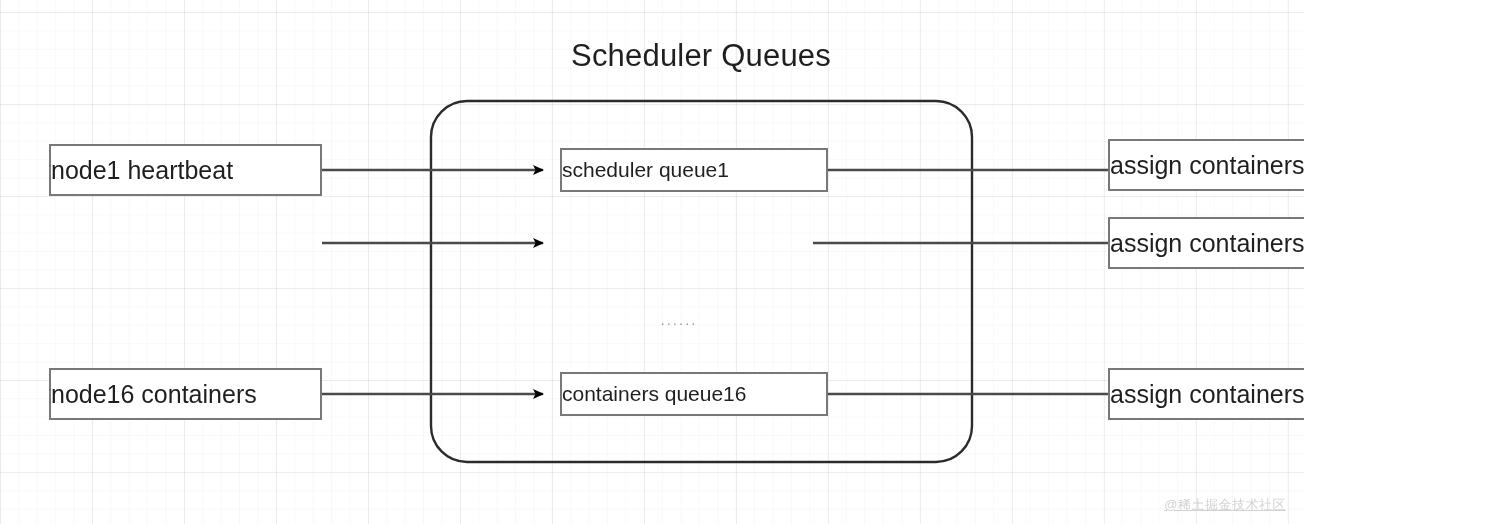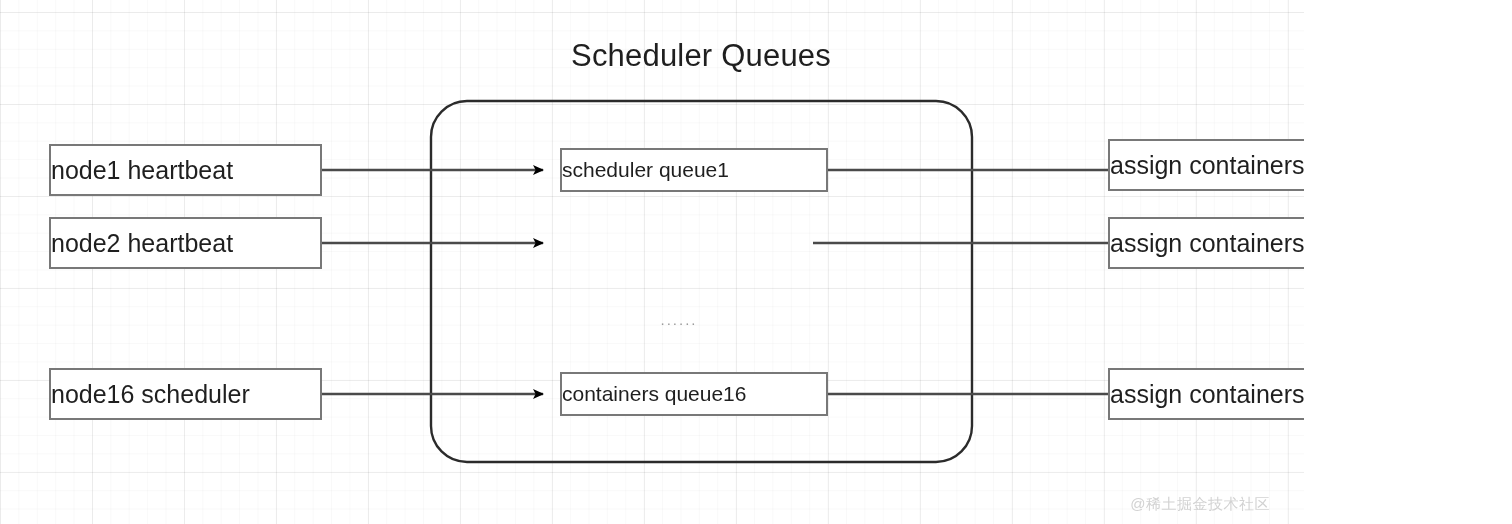--- a/index.html
+++ b/index.html
@@ -92,27 +92,28 @@
     font-size: 15px;
     letter-spacing: 2px;
     color: #9b9b9b;
     font-family: "Liberation Sans", sans-serif;
     white-space: nowrap;
   }
 
   
   .watermark {
     position: absolute;
-    right: 34px;
+    right: 18px;
     bottom: 10px;
-    font-size: 15px;
+    font-size: 13px;
     color: #d2d2d2;
     font-family: "Liberation Sans", sans-serif;
     white-space: nowrap;
     letter-spacing: 0.5px;
+    text-decoration: underline;
   }
 </style>
 </head>
 <body>
 
 <div id="canvas">
 
   <svg id="wires" viewBox="0 0 1512 524" width="1512" height="524">
     <defs>
       <marker id="arrow" markerWidth="11" markerHeight="11" refX="10" refY="5.5" orient="auto" markerUnits="userSpaceOnUse">
@@ -133,25 +134,22 @@
     <line x1="322" y1="394" x2="543" y2="394" stroke="#4a4a4a" stroke-width="2.4" marker-end="url(#arrow)"></line>
 
     <line x1="813" y1="394" x2="1146" y2="394" stroke="#4a4a4a" stroke-width="2.4" marker-end="url(#arrow)"></line>
   </svg>
 
   <div class="title">Scheduler Queues</div>
 
   <div class="box side left-col" style="top:144px">
     <span>node1 heartbeat</span>
   </div>
-  <div class="box side left-col" style="top:217px">
-    <span>node2 heartbeat</span>
-  </div>
   <div class="box side left-col" style="top:368px">
-    <span>node16 scheduler</span>
+    <span>node16 containers</span>
   </div>
 
   <div class="box queue queue-col" style="top:148px">
     <span>scheduler queue1</span>
   </div>
 
   <div class="ellipsis">......</div>
 
   <div class="box queue queue-col" style="top:372px">
     <span>containers queue16</span>

